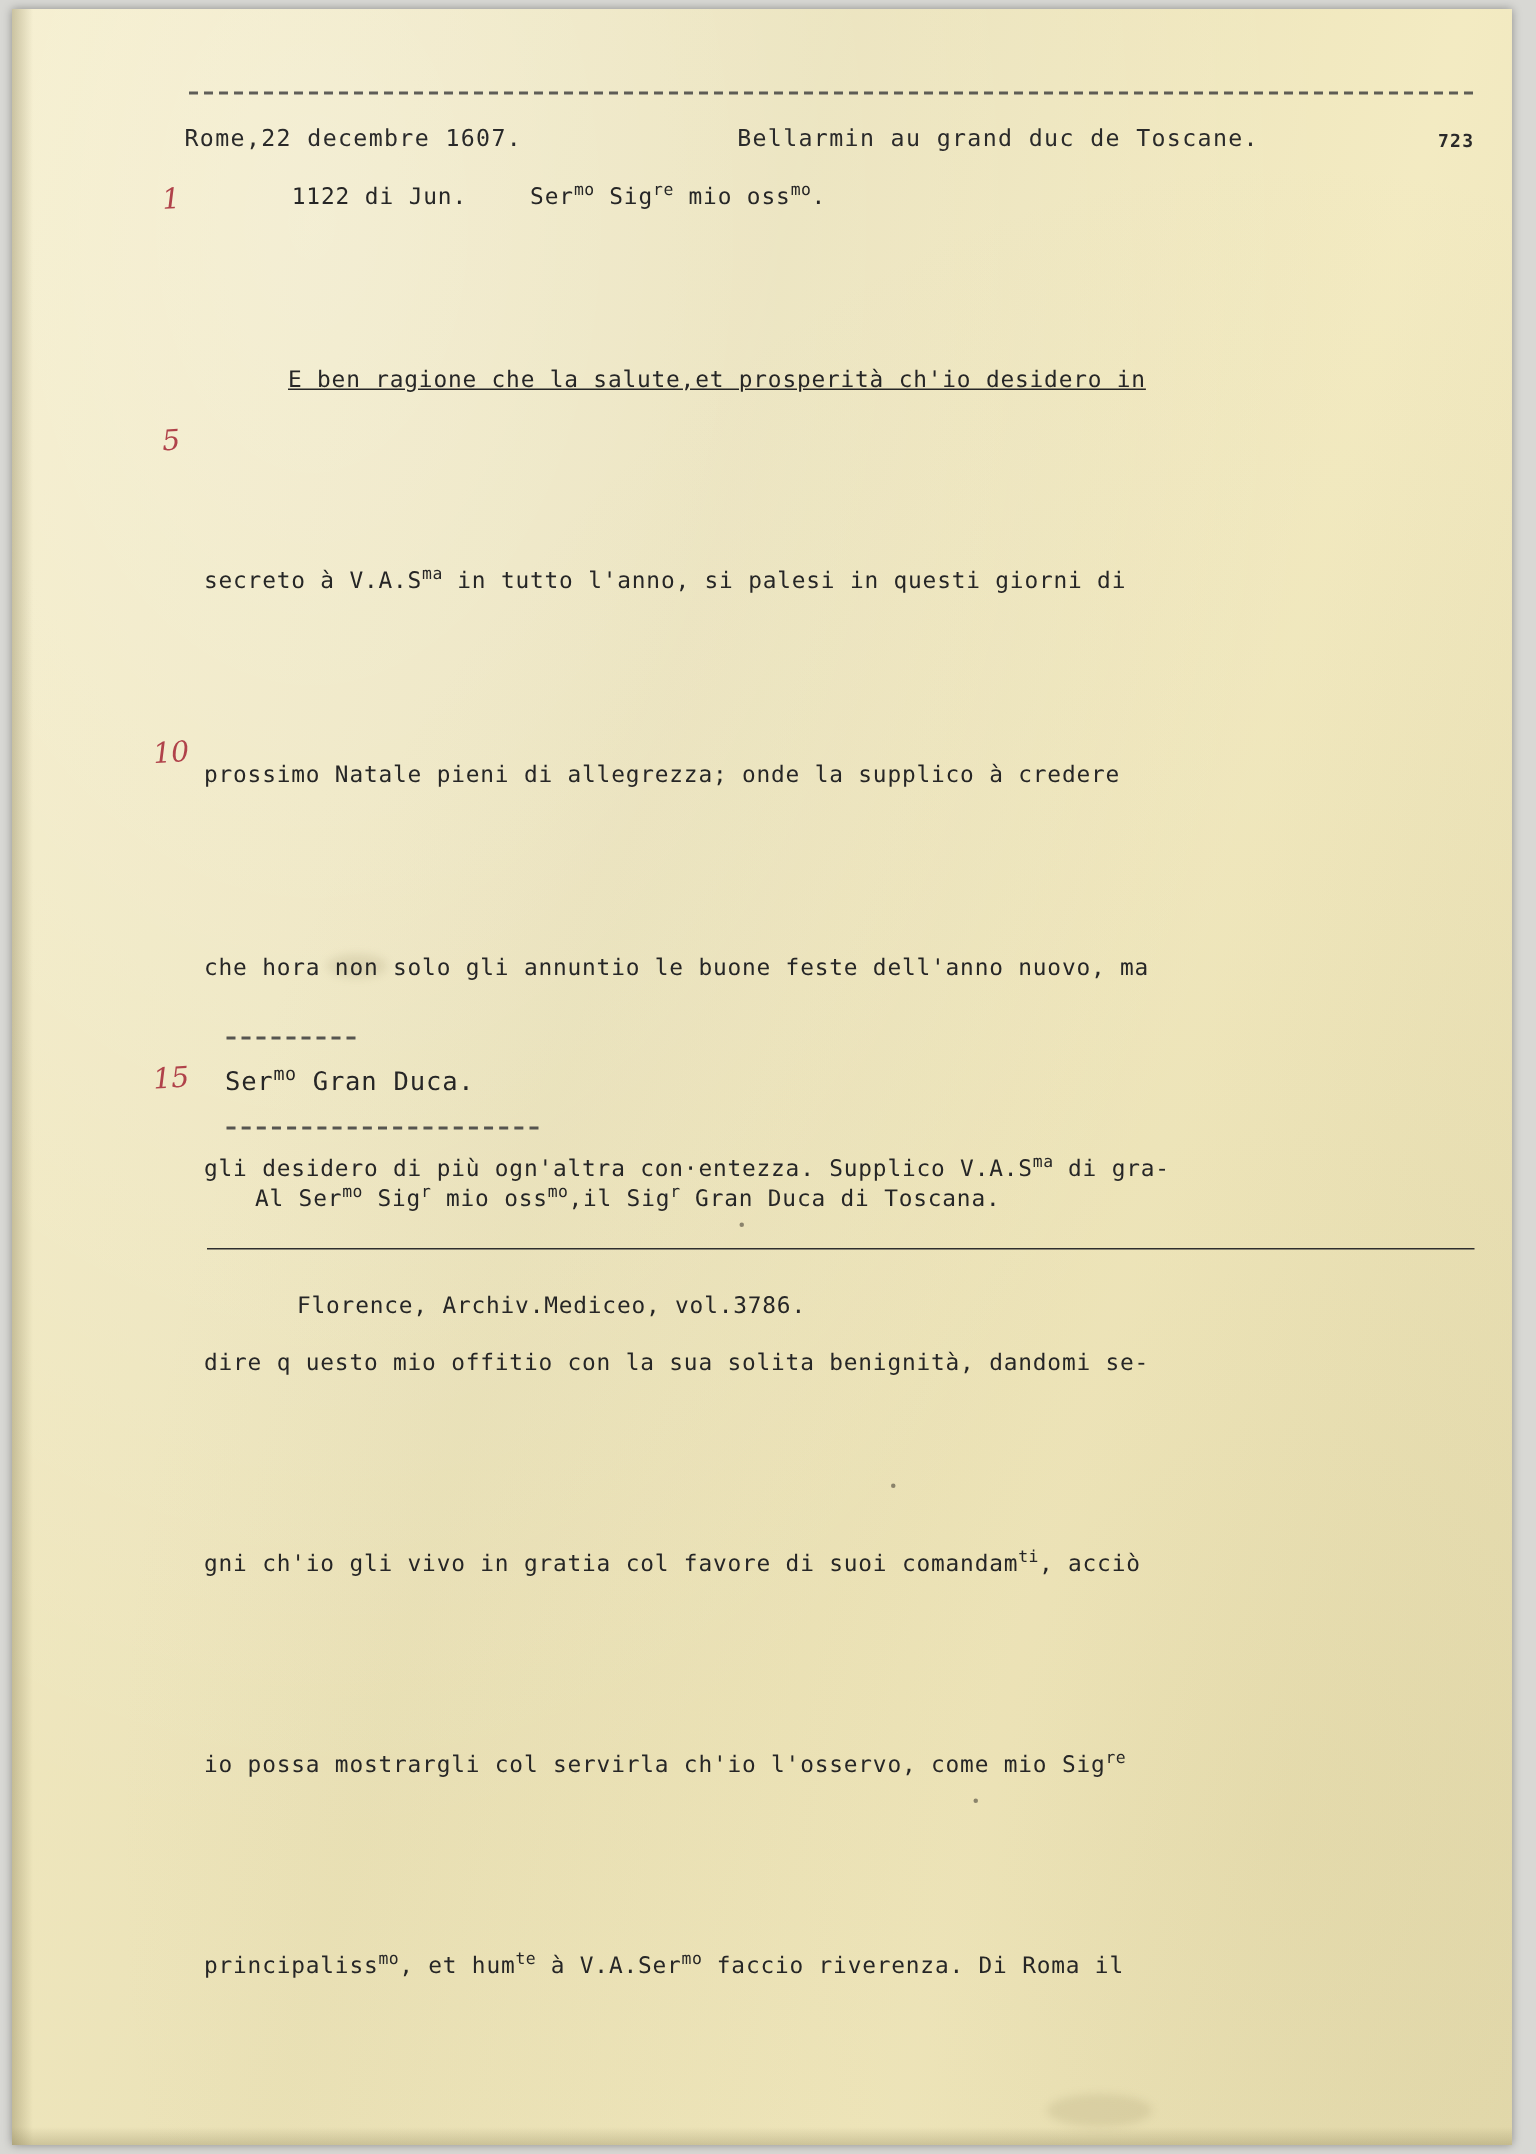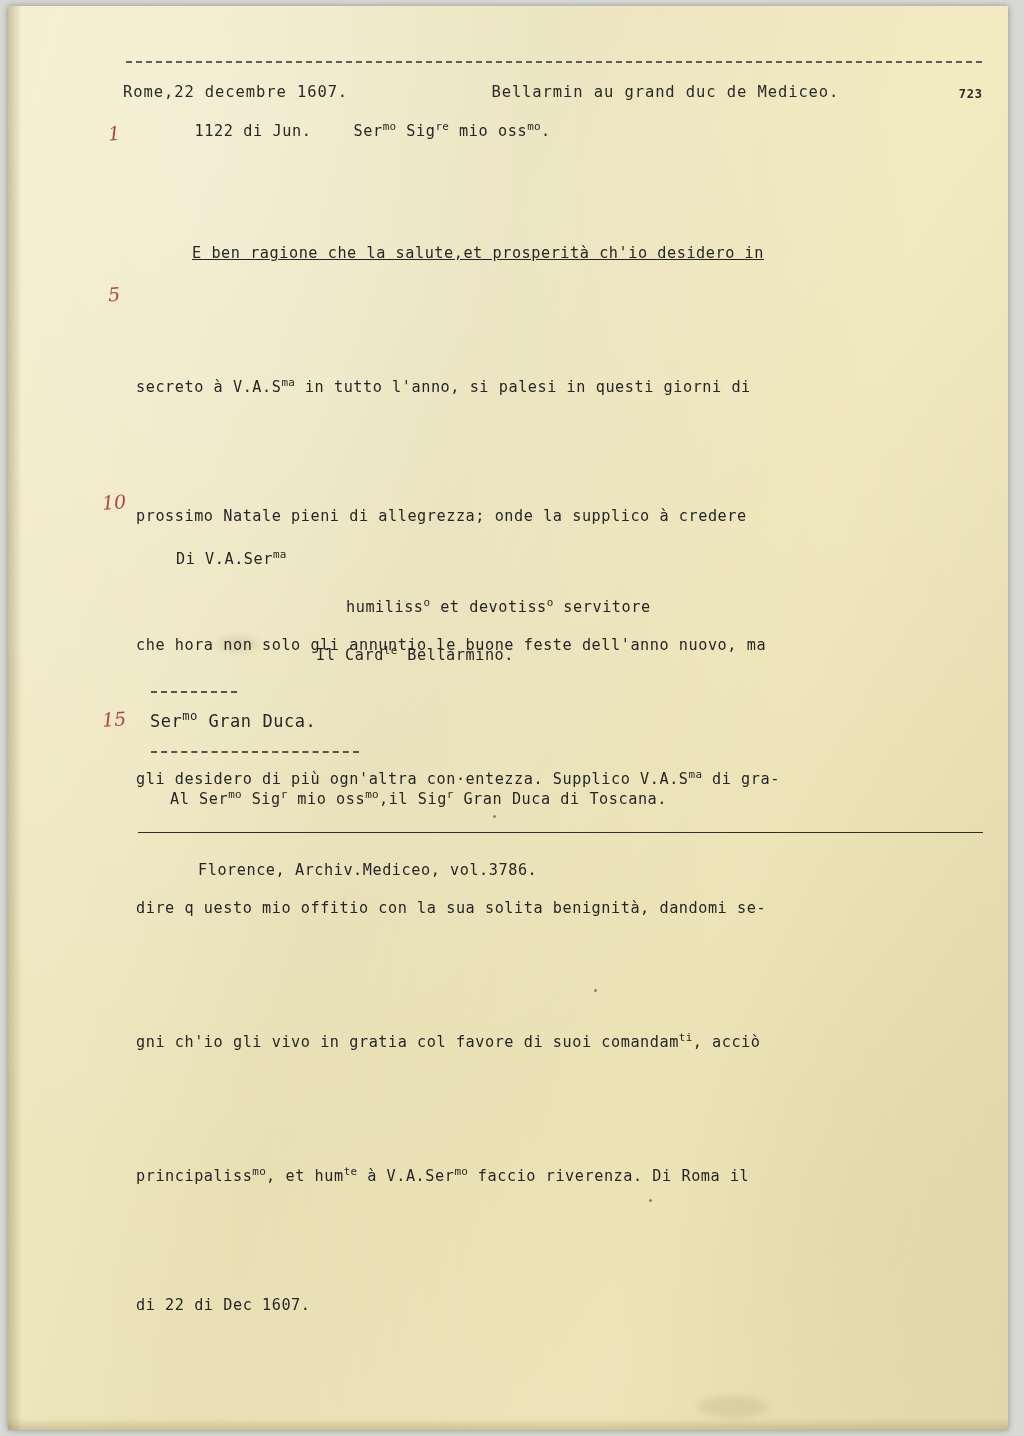--- a/index.html
+++ b/index.html
@@ -214,21 +214,21 @@
   <div class="smudge" style="left:210px; top:630px; width:40px; height:16px;"></div>
   <div class="smudge" style="left:690px; top:1390px; width:70px; height:22px;"></div>
   <div class="speck" style="left:586px; top:983px;"></div>
   <div class="speck" style="left:641px; top:1193px;"></div>
   <div class="speck" style="left:485px; top:809px;"></div>
 
   <div class="content">
 
     <div class="header">
       <span class="h-left">Rome,22 decembre 1607.</span>
-      <span class="h-mid">Bellarmin au grand duc de Mediceo.</span>
+      <span class="h-mid">Bellarmin au grand duc de Toscane.</span>
       <span class="h-page">723</span>
     </div>
     <div class="rule-dashed"></div>
 
     <div class="linenum" style="left:100px; top:116px;">1</div>
     <div class="linenum" style="left:100px; top:277px;">5</div>
     <div class="linenum" style="left:94px; top:485px;">10</div>
     <div class="linenum" style="left:94px; top:702px;">15</div>
 
     <div class="opening">
@@ -236,29 +236,25 @@
     </div>
 
     <div class="body-text" style="top:140px;">
       <div class="line indent1">E ben ragione che la salute,et prosperità ch'io desidero in</div>
       <div class="line">secreto à V.A.S<sup>ma</sup> in tutto l'anno, si palesi in questi giorni di</div>
       <div class="line">prossimo Natale pieni di allegrezza; onde la supplico à credere</div>
       <div class="line">che hora non solo gli annuntio le buone feste dell'anno nuovo, ma</div>
       <div class="line">gli desidero di più ogn'altra con·entezza. Supplico V.A.S<sup>ma</sup> di gra-</div>
       <div class="line">dire q uesto mio offitio con la sua solita benignità, dandomi se-</div>
       <div class="line">gni ch'io gli vivo in gratia col favore di suoi comandam<sup>ti</sup>, acciò</div>
+      <div class="line">io possa mostrargli col servirla ch'io l'osservo, come mio Sig<sup>re</sup></div>
       <div class="line">principaliss<sup>mo</sup>, et hum<sup>te</sup> à V.A.Ser<sup>mo</sup> faccio riverenza. Di Roma il</div>
       <div class="line">di 22 di Dec 1607.</div>
     </div>
 
-    <div class="sig-block">
-      <div class="line indent2"><span>Di V.A.Ser</span><sup>ma</sup></div>
-      <div class="line indent3"><span>humiliss</span><sup>o</sup><span> et devotiss</span><sup>o</sup><span> servitore</span></div>
-      <div class="line indent4"><span>Il Card</span><sup>le</sup><span> Bellarmino.</span></div>
-    </div>
 
     <div class="rule-short-top"></div>
     <div class="serdots"><span>Ser</span><sup>mo</sup><span> Gran Duca.</span></div>
     <div class="rule-short-bottom"></div>
 
     <div class="addr-line"><span>Al Ser</span><sup>mo</sup><span> Sig</span><sup>r</sup><span> mio oss</span><sup>mo</sup><span>,il Sig</span><sup>r</sup><span> Gran Duca di Toscana.</span></div>
 
     <div class="rule-solid"></div>
     <div class="source">Florence, Archiv.Mediceo, vol.3786.</div>
 

